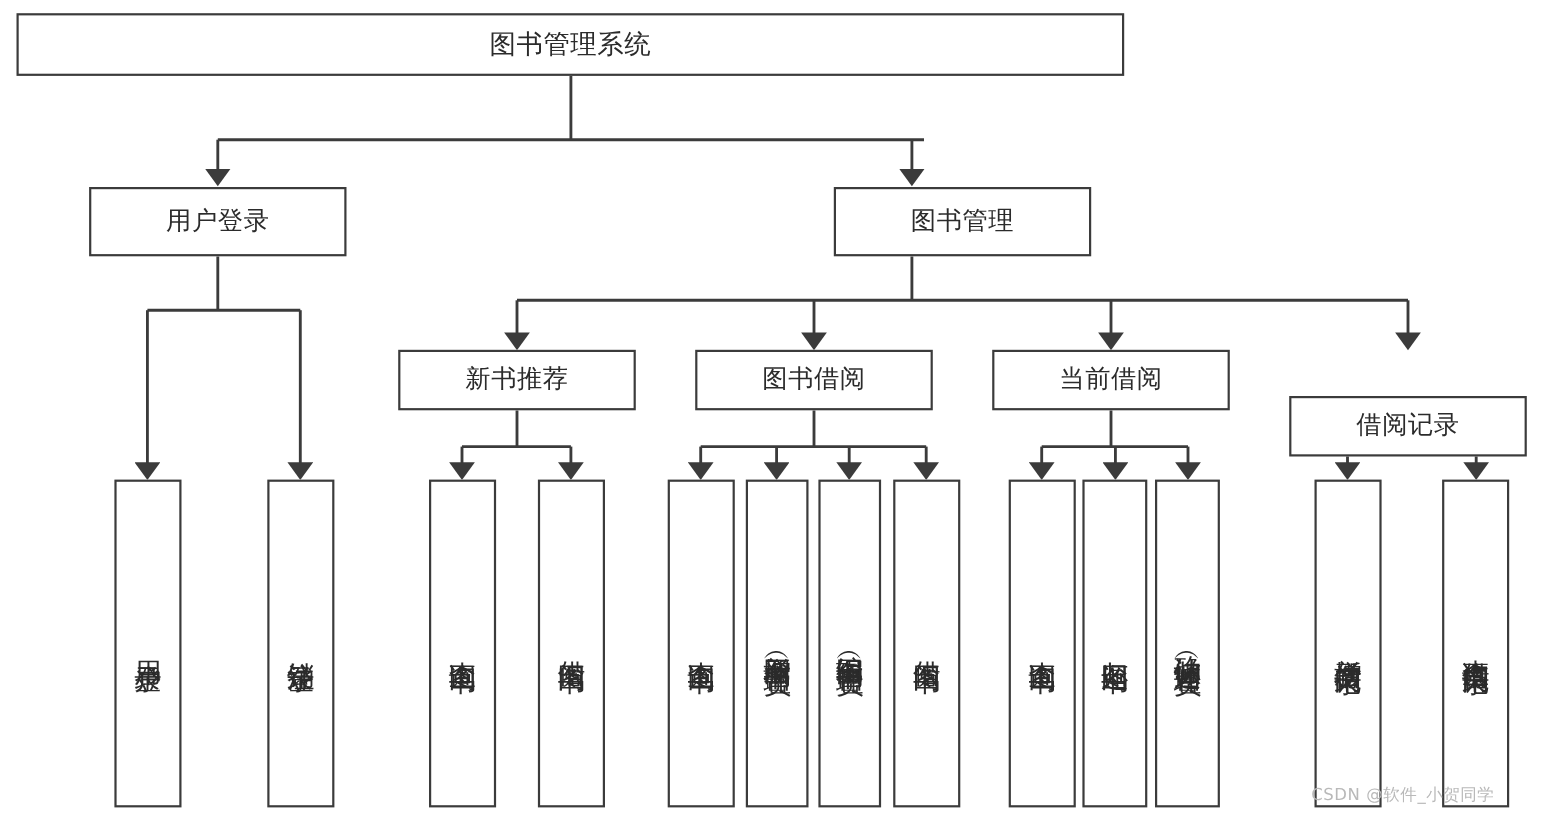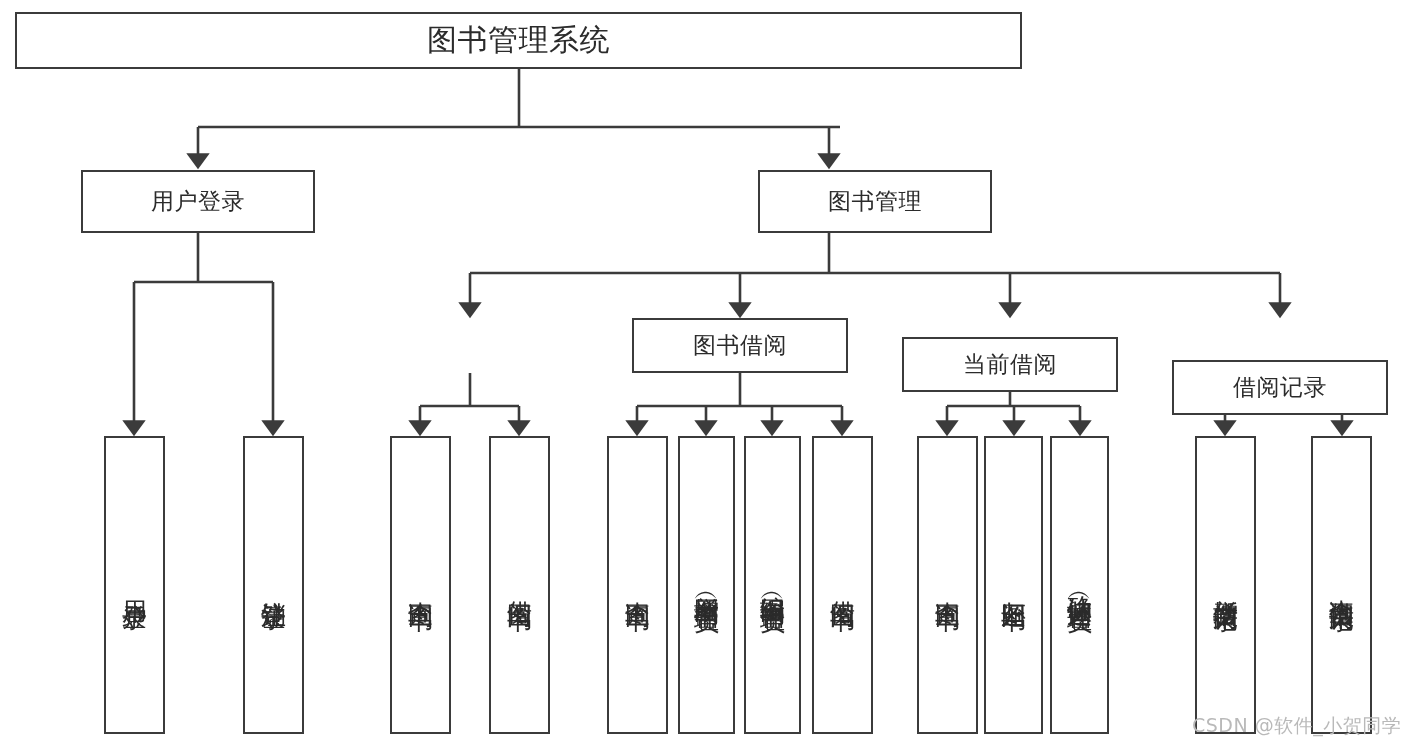--- a/index.html
+++ b/index.html
@@ -40,37 +40,37 @@
     display: block;
     text-align: center;
     line-height: 1.08;
     letter-spacing: 0.5px;
   }
   .node.horiz .label {
     writing-mode: horizontal-tb;
     font-size: 23px;
   }
   .node.root .label {
-    font-size: 30px;
+    font-size: 24px;
   }
   .node.vert {
     align-items: center;
     justify-content: center;
   }
   .node.vert .label {
     writing-mode: vertical-rl;
     text-orientation: upright;
     font-size: 25px;
     line-height: 1.0;
     letter-spacing: 2px;
     white-space: nowrap;
   }
   .watermark {
     position: absolute;
-    font-size: 19px;
+    font-size: 15px;
     color: #b9b9b9;
     white-space: nowrap;
     letter-spacing: 0.5px;
     font-family: "DejaVu Sans", "Liberation Sans", sans-serif;
   }
 </style>
 </head>
 <body>
 
 <div id="canvas">
@@ -130,26 +130,29 @@
   </div>
 
   <div class="node horiz" style="left:81px; top:170px; width:234px; height:63px;">
     <span class="label">用户登录</span>
   </div>
 
   <div class="node horiz" style="left:712px; top:170px; width:234px; height:63px;margin-left:46px;">
     <span class="label">图书管理</span>
   </div>
 
+  <div class="node horiz" style="left:362px; top:318px; width:216px; height:55px;">
+    <span class="label">新书推荐</span>
+  </div>
 
   <div class="node horiz" style="left:632px; top:318px; width:216px; height:55px;">
     <span class="label">图书借阅</span>
   </div>
 
-  <div class="node horiz" style="left:902px; top:318px; width:216px; height:55px;margin-top:19px;">
+  <div class="node horiz" style="left:902px; top:318px; width:216px; height:55px;">
     <span class="label">当前借阅</span>
   </div>
 
   <div class="node horiz" style="left:1172px; top:318px; width:216px; height:55px;margin-top:42px;">
     <span class="label">借阅记录</span>
   </div>
 
   <div class="node vert" style="left:104px; top:436px; width:61px; height:298px;">
     <span class="label">用户登录</span>
   </div>

